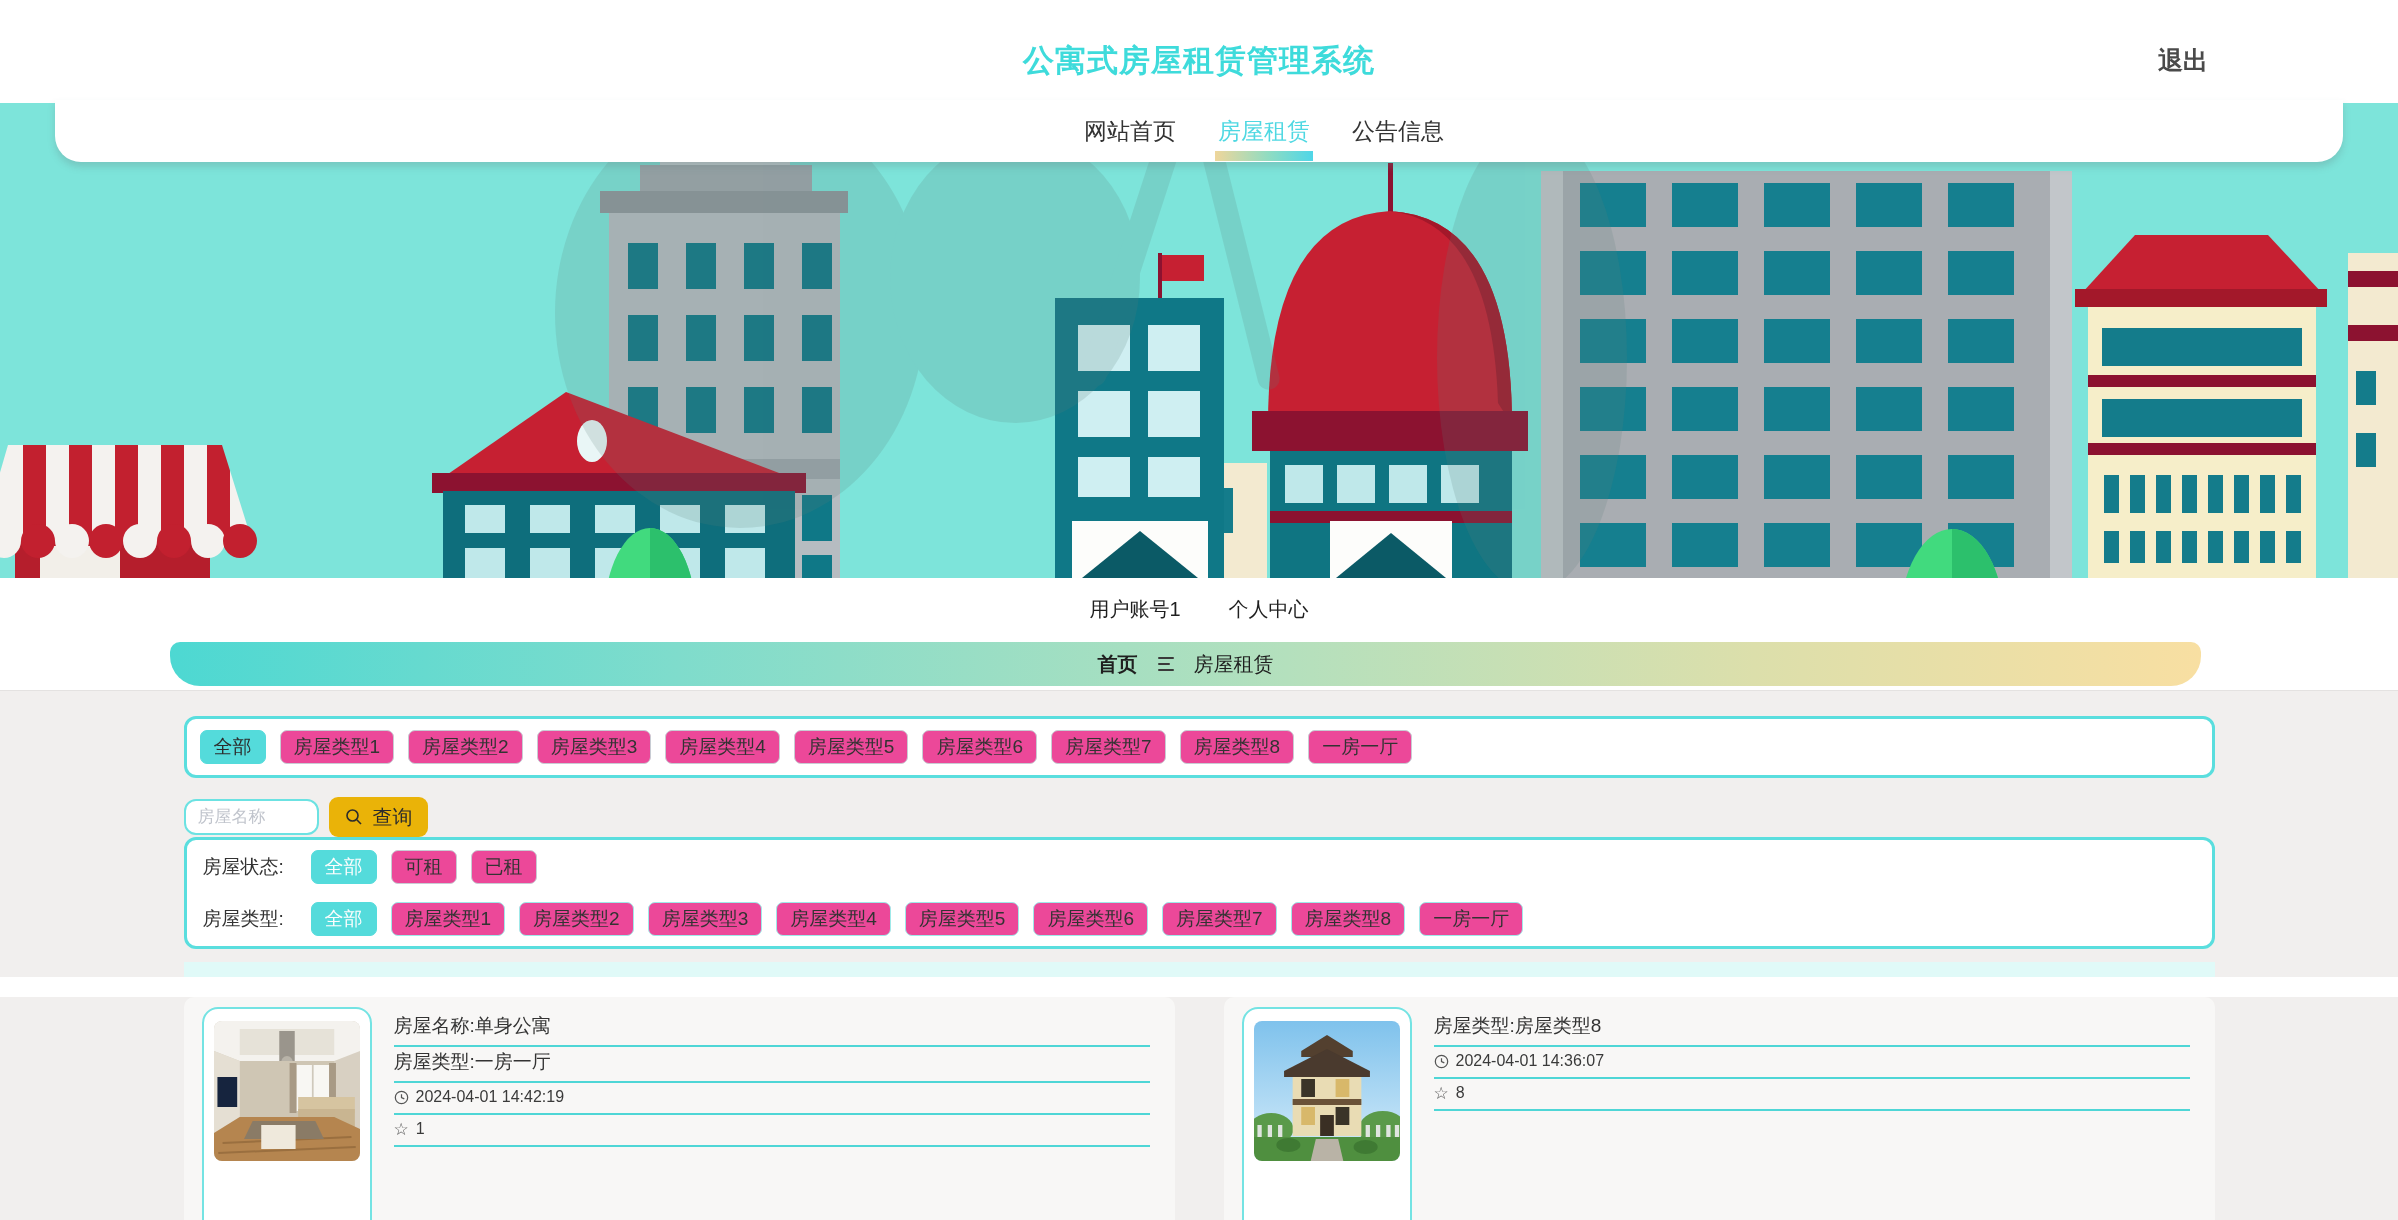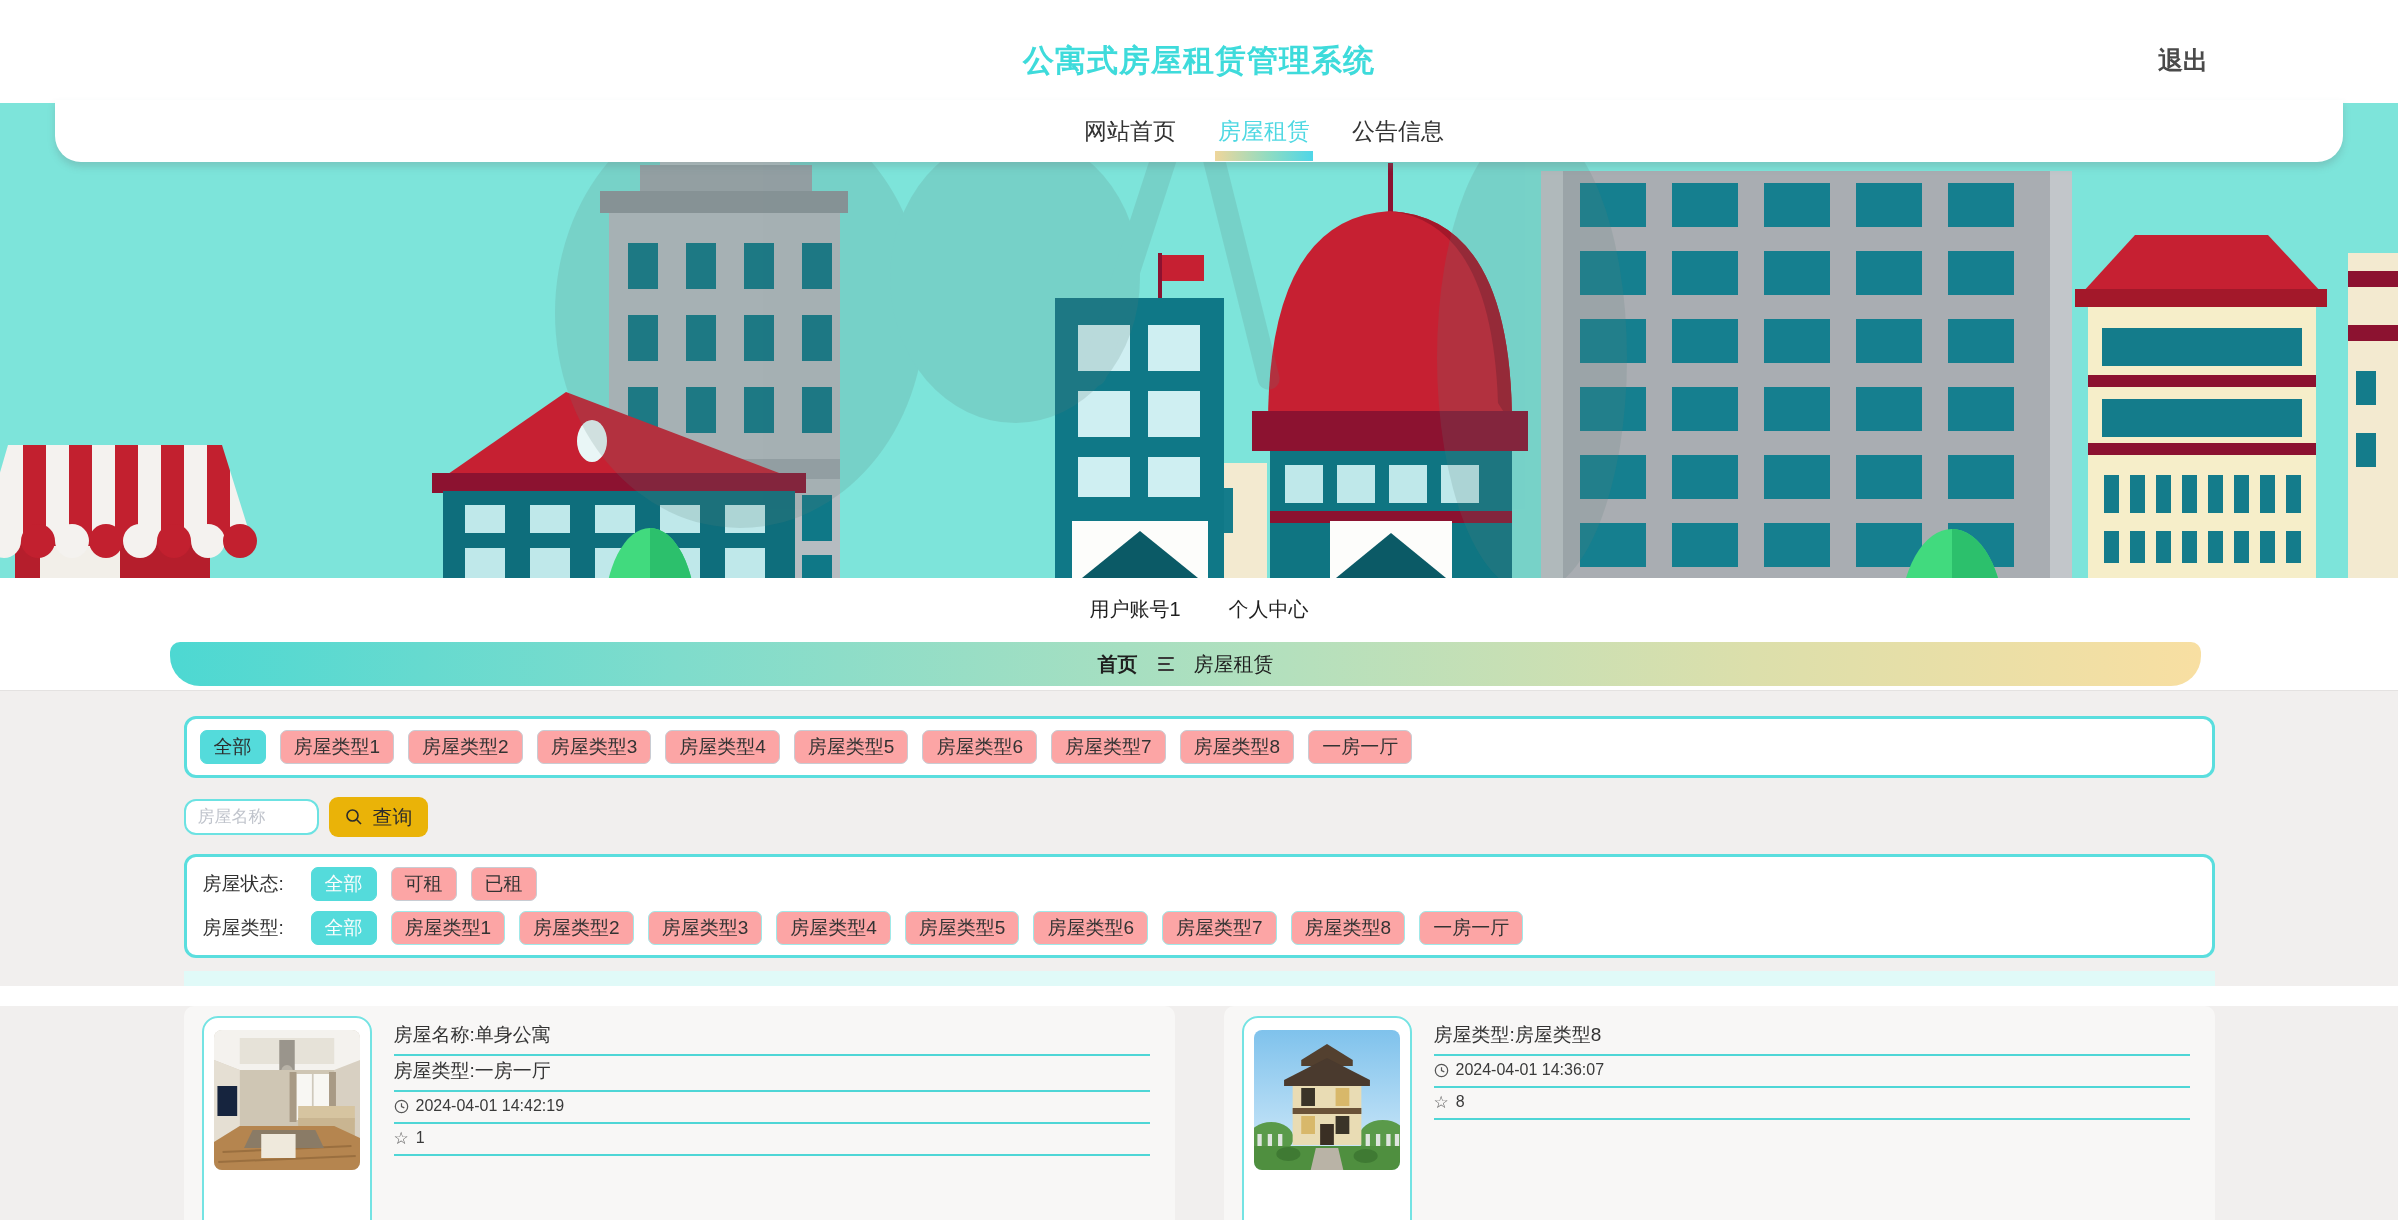--- a/index.html
+++ b/index.html
@@ -47,35 +47,35 @@
   .menu-icon i:nth-child(1){ width:16px; } .menu-icon i:nth-child(2){ width:12px; } .menu-icon i:nth-child(3){ width:16px; }
 
   
   .main { position:absolute; top:690px; left:0; right:0; bottom:0; background:#f1efee;
           border-top:1px solid #e4e2e1; }
   .content { width:2031px; margin:0 auto; }
 
   .filter-box { margin-top:25px; background:#fff; border:3px solid #5adede; border-radius:12px;
                 padding:11px 13px; display:flex; gap:14px; flex-wrap:wrap; }
   .tab-btn, .opt-btn { height:34px; padding:0 13px; display:inline-flex; align-items:center;
-      font-size:19px; color:#333; background:#fca5a5; border:1px solid #c8ccd3; border-radius:7px;
+      font-size:19px; color:#333; background:#ec4899; border:1px solid #c8ccd3; border-radius:7px;
       cursor:pointer; font-family:inherit; }
   .tab-btn.active { background:#54dbdb; border-color:#54dbdb; color:#2c2c2c; }
   .opt-btn.active { background:#54dbdb; border-color:#54dbdb; color:#fdfdfd; }
 
   .search-row { margin-top:19px; display:flex; align-items:center; gap:10px; height:40px; }
   .search-input { width:135px; height:36px; border:2px solid #6ce2e2; border-radius:12px;
       padding:4px 12px; font-size:17px; color:#333; outline:none; font-family:Liberation Serif, serif; }
   .search-input::placeholder { color:#c0c4cc; }
   .search-btn { height:40px; padding:0 15px; background:#eab308; border:none; border-radius:9px;
       display:inline-flex; align-items:center; gap:9px; font-size:20px; color:#2c2c2c;
       cursor:pointer; font-family:inherit; }
 
-  .filter-box2 { margin-top:17px; background:#fff; border:3px solid #5adede; border-radius:12px;
-                 padding:10px 16px; display:flex; flex-direction:column; gap:10px; }
+  .filter-box2 { background:#fff; border:3px solid #5adede; border-radius:12px;
+                 padding:10px 16px; display:flex; flex-direction:column; gap:18px; }
   .filter-row { display:flex; align-items:center; gap:14px; }
   .filter-label { font-size:19px; color:#333; width:94px; flex-shrink:0; }
   .filter-row.typerow .opt-btn:not(.active) { border-color:#9fe9e9; }
 
   .divider-strip { margin-top:13px; height:15px; background:#e0faf8; }
   .white-band { height:20px; background:#fff; }
 
   .cards-row { display:flex; gap:49px; }
   .house-card { flex:1; background:#f8f7f6; border-radius:10px 10px 0 0; height:400px;
                 padding:10px 25px 0 18px; display:flex; gap:22px; cursor:pointer; }

